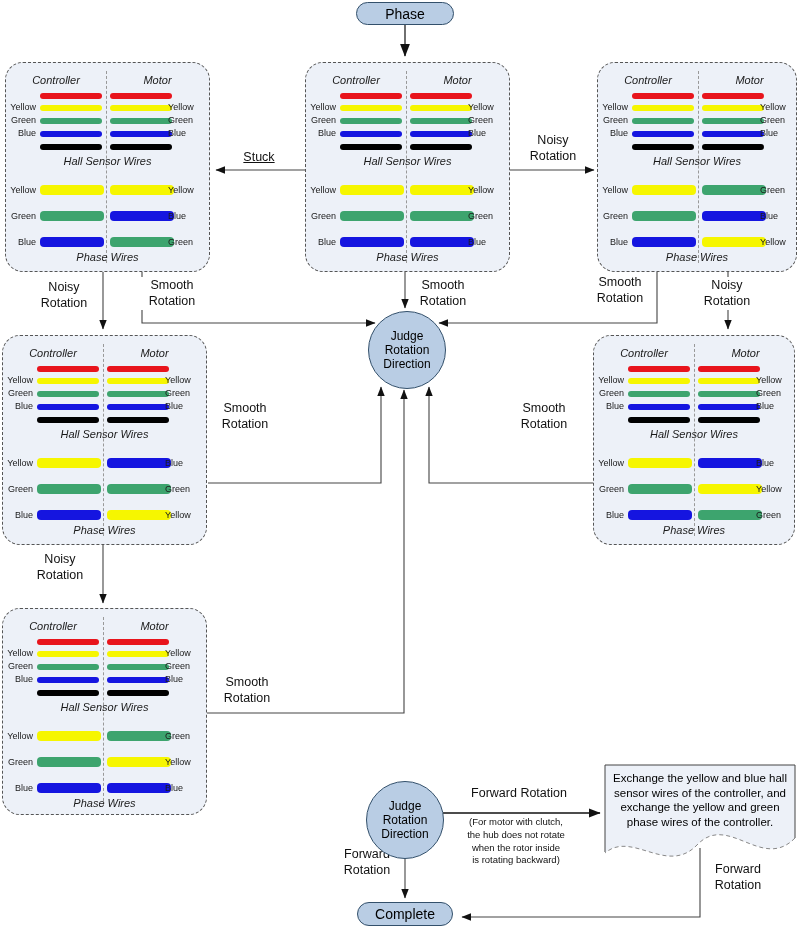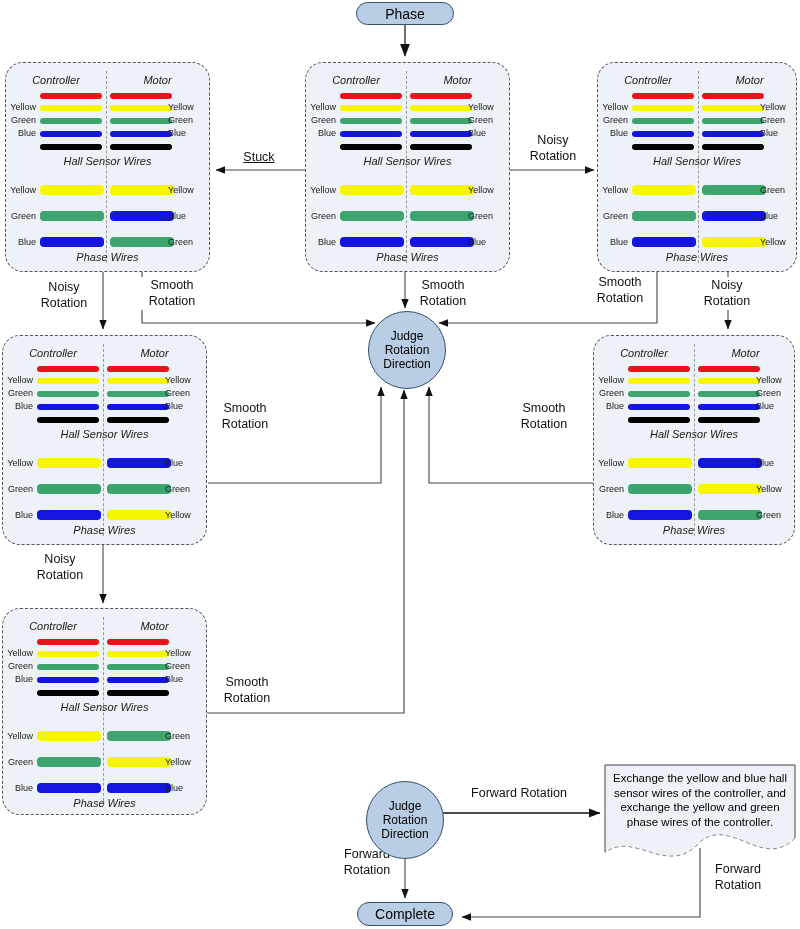--- a/index.html
+++ b/index.html
@@ -328,20 +328,24 @@
   <div class="elabel" id="lbl-noisy-l1">Noisy Rotation</div>
   <div class="elabel" id="lbl-smooth-l1">Smooth Rotation</div>
   <div class="elabel" id="lbl-smooth-c">Smooth Rotation</div>
   <div class="elabel" id="lbl-smooth-r1">Smooth Rotation</div>
   <div class="elabel" id="lbl-noisy-r1">Noisy Rotation</div>
   <div class="elabel" id="lbl-smooth-l2">Smooth Rotation</div>
   <div class="elabel" id="lbl-smooth-r2">Smooth Rotation</div>
   <div class="elabel" id="lbl-noisy-l2">Noisy Rotation</div>
   <div class="elabel" id="lbl-smooth-l3">Smooth Rotation</div>
   <div class="elabel" id="lbl-backward">Forward Rotation</div>
+  <div class="elabel bgn" id="lbl-backward-note">(For motor with clutch,
+the hub does not rotate
+when the rotor inside
+is rotating backward)</div>
   <div class="elabel bgn" id="lbl-forward-1">Forward Rotation</div>
   <div class="elabel bgn" id="lbl-forward-2">Forward Rotation</div>
 
   <div class="pill" id="node-start">Phase</div>
   <div class="judge" id="node-judge1">Judge Rotation Direction</div>
   <div class="judge" id="node-judge2">Judge Rotation Direction</div>
   <div class="pill" id="node-complete">Complete</div>
 
   <div id="note-text">Exchange the yellow and blue hall sensor wires of the controller, and exchange the yellow and green phase wires of the controller.</div>
 

